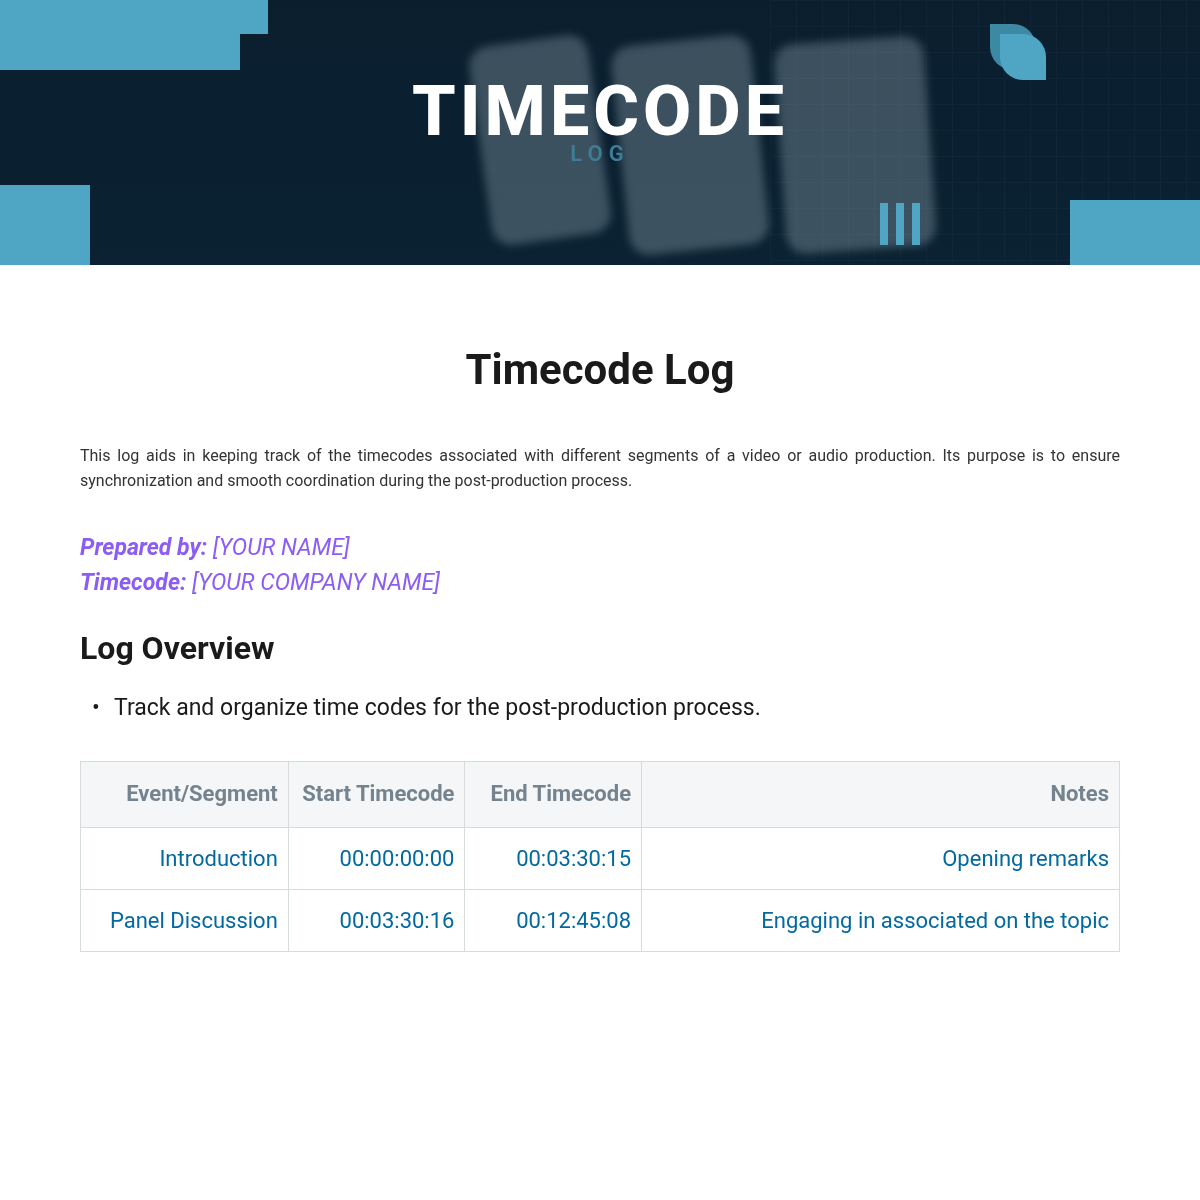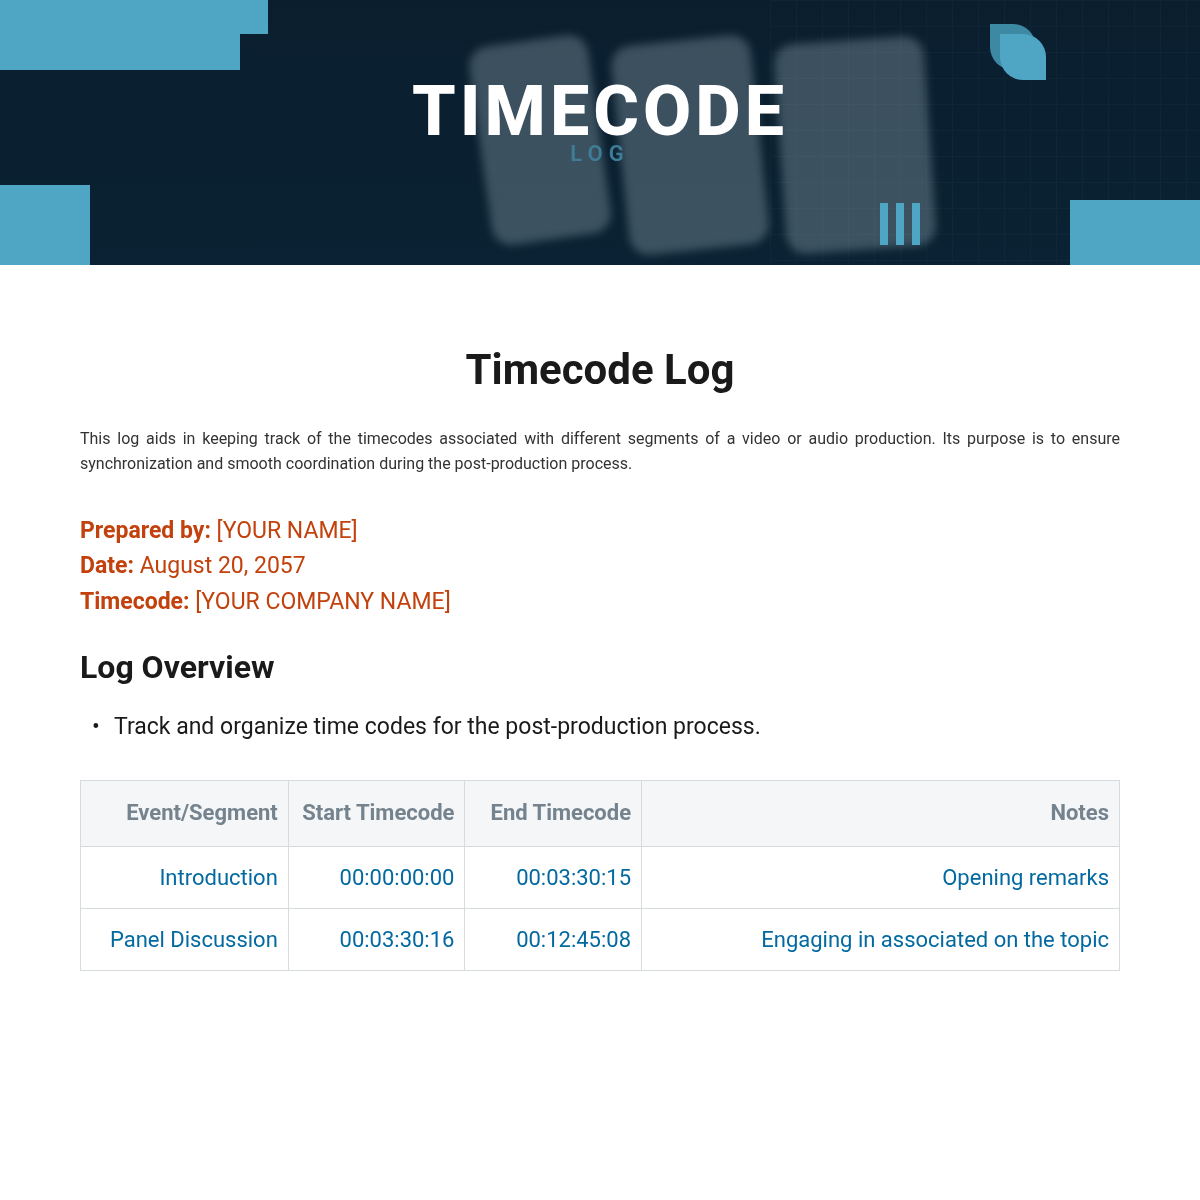--- a/index.html
+++ b/index.html
@@ -89,33 +89,34 @@
     color:#3d7d96;
   }
   
   .content {
     padding: 80px 80px 0 80px;
   }
   .doc-title {
     text-align:center;
     font-size: 42px;
     font-weight: 700;
-    margin-bottom: 33px;
+    margin-bottom: 50px;
   }
   .intro {
     font-size: 16px;
     line-height: 1.55;
     text-align: justify;
     color:#333;
     margin-bottom: 36px;
   }
   .meta-line {
     font-size: 23px;
     line-height: 1.55;
-    color:#c2410c;
+    color:#8b5cf6;
+    font-style:italic;
   }
   .meta-line b { font-weight:700; }
   .section-h {
     font-size: 32px;
     font-weight: 700;
     margin-top: 28px;
     margin-bottom: 24px;
   }
   .bullet {
     font-size: 23px;
@@ -175,24 +176,20 @@
 </div>
 
 <div class="content">
   <h1 class="doc-title">Timecode Log</h1>
 
   <p class="intro">This log aids in keeping track of the timecodes associated with different segments of a video or audio production. Its purpose is to ensure synchronization and smooth coordination during the post-production process.</p>
 
   <p class="meta-line">
     <b>Prepared by:</b>
     <span>[YOUR NAME]</span>
-  </p>
-  <p class="meta-line">
-    <b>Date:</b>
-    <span>August 20, 2057</span>
   </p>
   <p class="meta-line">
     <b>Timecode:</b>
     <span>[YOUR COMPANY NAME]</span>
   </p>
 
   <h2 class="section-h">Log Overview</h2>
   <div class="bullet">Track and organize time codes for the post-production process.</div>
 
   <table class="log">

